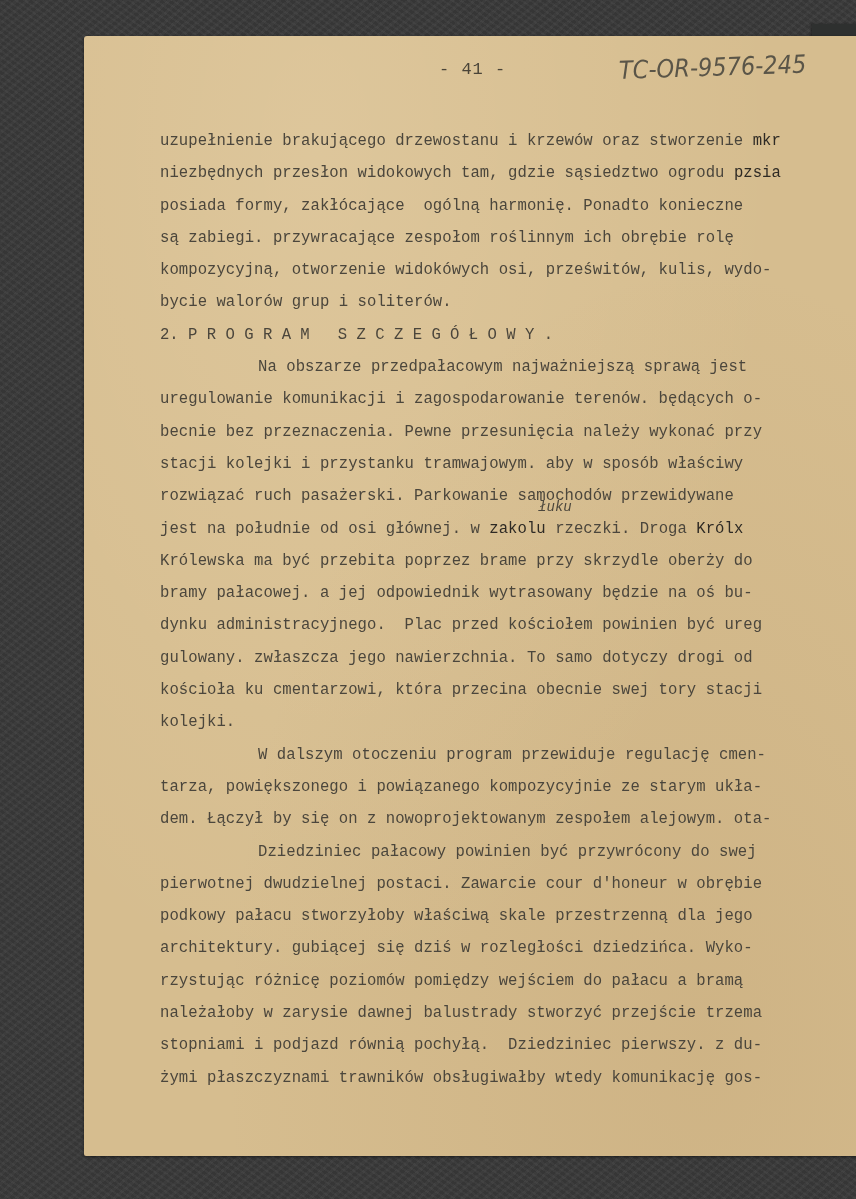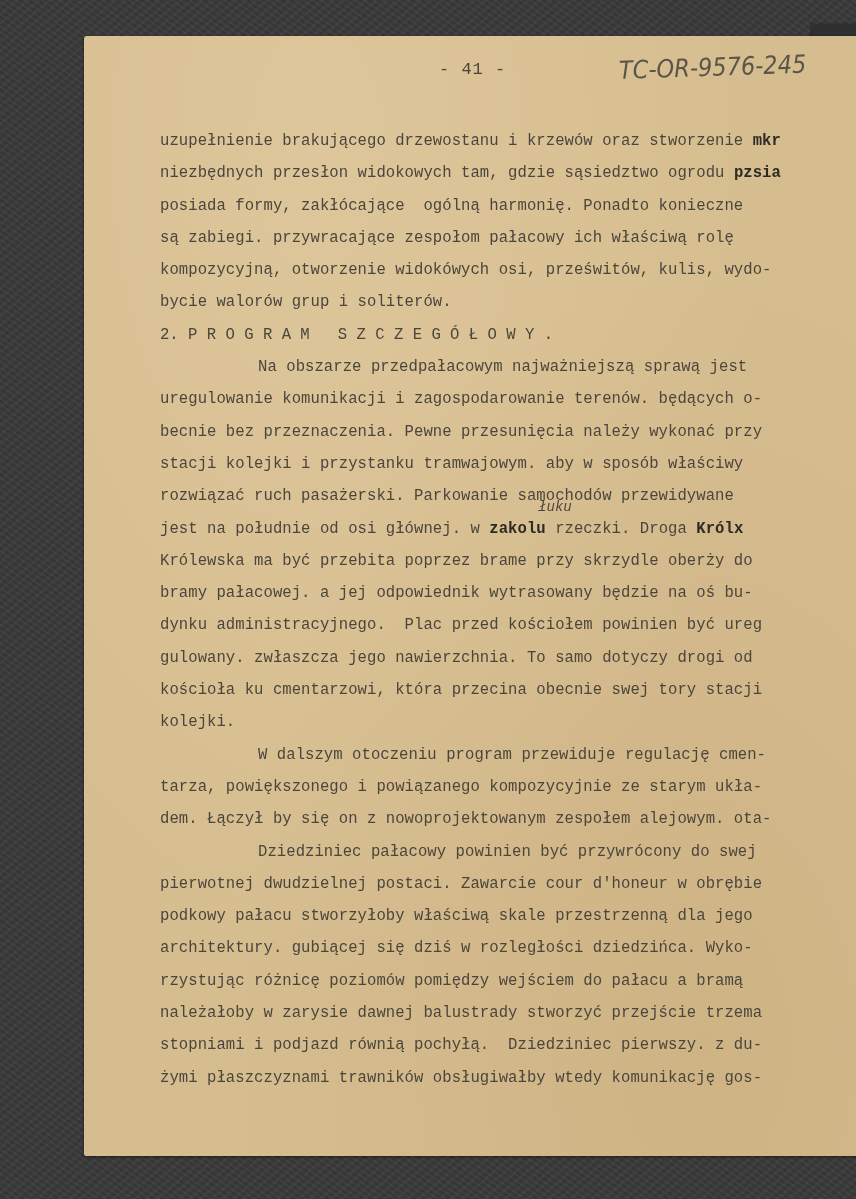--- a/index.html
+++ b/index.html
@@ -73,21 +73,21 @@
     font-size: 15.6px;
     color: #4b463c;
     white-space: pre;
     letter-spacing: 0.05px;
     position: relative;
   }
   .line.indent { padding-left: 98px; }
   .line.heading { letter-spacing: 0; }
   .overstrike {
     color: #2e2a24;
-    font-weight: bold;
+    font-weight: normal;
   }
   .interlinear {
     position: absolute;
     top: -13px;
     font-size: 14px;
     line-height: 14px;
     color: #4b463c;
   }
 </style>
 </head>
@@ -96,21 +96,21 @@
 <div class="back-strip"></div>
 
 <div class="page">
   <div class="page-number">- 41 -</div>
   <div class="archive-ref">TC-OR-9576-245</div>
 
   <div class="body-text">
     <div class="line"><span>uzupełnienie brakującego drzewostanu i krzewów oraz stworzenie </span><span class="overstrike">mkr</span></div>
     <div class="line"><span>niezbędnych przesłon widokowych tam, gdzie sąsiedztwo ogrodu </span><span class="overstrike">pzsia</span></div>
     <div class="line"><span>posiada formy, zakłócające  ogólną harmonię. Ponadto konieczne</span></div>
-    <div class="line"><span>są zabiegi. przywracające zespołom pałacowy ich właściwą rolę</span></div>
+    <div class="line"><span>są zabiegi. przywracające zespołom roślinnym ich obrębie rolę</span></div>
     <div class="line"><span>kompozycyjną, otworzenie widokówych osi, prześwitów, kulis, wydo-</span></div>
     <div class="line"><span>bycie walorów grup i soliterów.</span></div>
     <div class="line heading"><span>2. P R O G R A M   S Z C Z E G Ó Ł O W Y .</span></div>
     <div class="line indent"><span>Na obszarze przedpałacowym najważniejszą sprawą jest</span></div>
     <div class="line"><span>uregulowanie komunikacji i zagospodarowanie terenów. będących o-</span></div>
     <div class="line"><span>becnie bez przeznaczenia. Pewne przesunięcia należy wykonać przy</span></div>
     <div class="line"><span>stacji kolejki i przystanku tramwajowym. aby w sposób właściwy</span></div>
     <div class="line"><span>rozwiązać ruch pasażerski. Parkowanie samochodów przewidywane</span></div>
     <div class="line"><span class="interlinear" style="left:378px;font-style:italic;">łuku</span><span>jest na południe od osi głównej. w </span><span class="overstrike">zakolu</span><span> rzeczki. Droga </span><span class="overstrike">Królx</span></div>
     <div class="line"><span>Królewska ma być przebita poprzez brame przy skrzydle oberży do</span></div>

